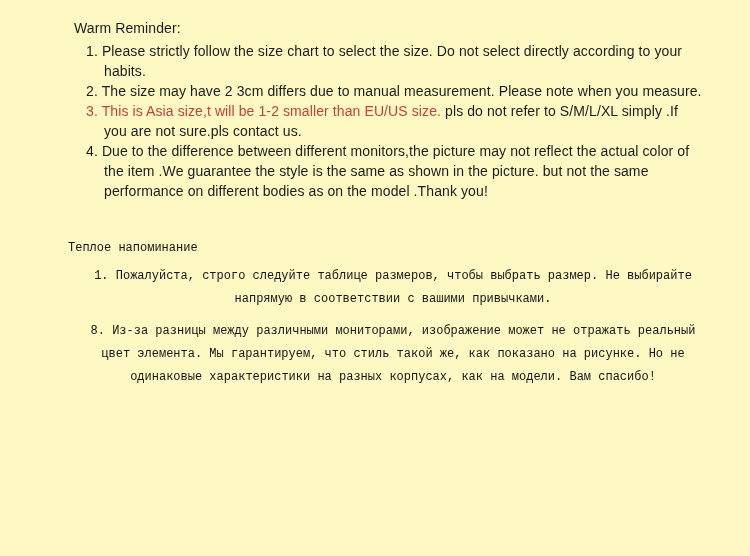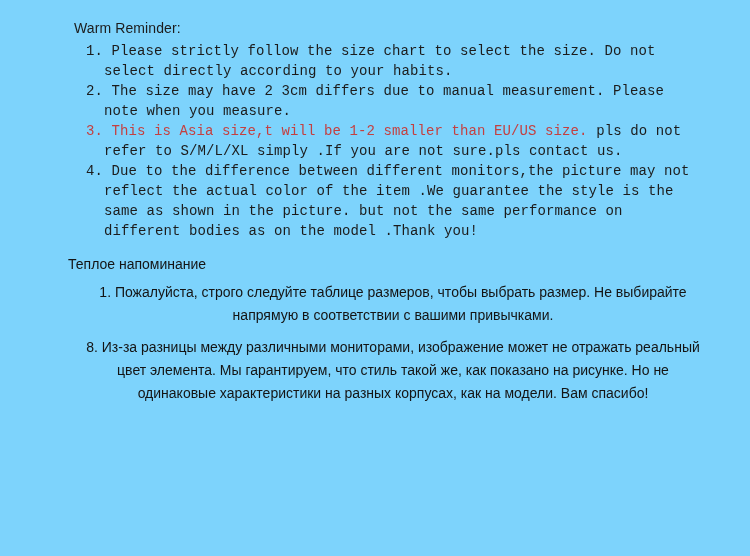--- a/index.html
+++ b/index.html
@@ -13,51 +13,50 @@
   }
   body {
     width: 750px;
     height: 556px;
     overflow: hidden;
   }
   .page {
     box-sizing: border-box;
     width: 750px;
     height: 556px;
-    background: #7dd3fc;
+    background: #fef9c3;
     padding: 18px 48px 8px 68px;
   }
 
   
   .en-section {
     font-family: "Liberation Sans", sans-serif;
     font-size: 14px;
     line-height: 20px;
     color: var(--body-text);
     letter-spacing: 0.1px;
   }
   .en-title {
     margin: 0 0 3px 6px;
   }
   .en-item {
     margin-left: 18px;
     width: 600px;
     padding-left: 18px;
     text-indent: -18px; 
-    font-family: Liberation Mono, monospace;
   }
   .en-item .num {
     display: inline;
   }
 
   
   .ru-section {
-    margin-top: 12px;
-    font-family: Liberation Sans, sans-serif;
-    font-size: 14px;
+    margin-top: 36px;
+    font-family: Liberation Mono, monospace;
+    font-size: 12px;
     line-height: 23px;
     color: #141414;
   }
   .ru-title {
     margin: 0 0 5px 0;
   }
   .ru-para {
     margin: 0 0 9px 14px;
     width: 622px;
     text-align: center;

